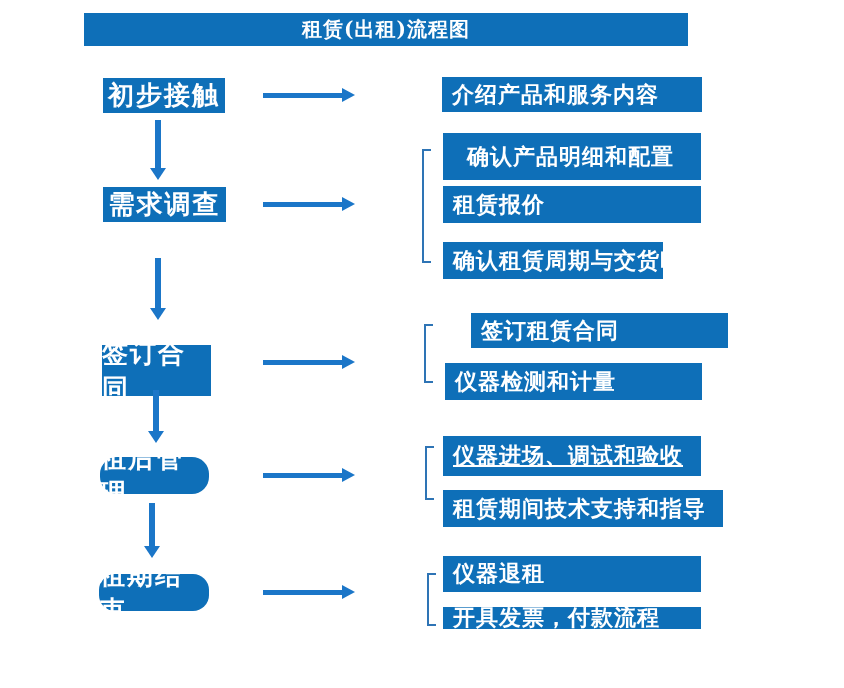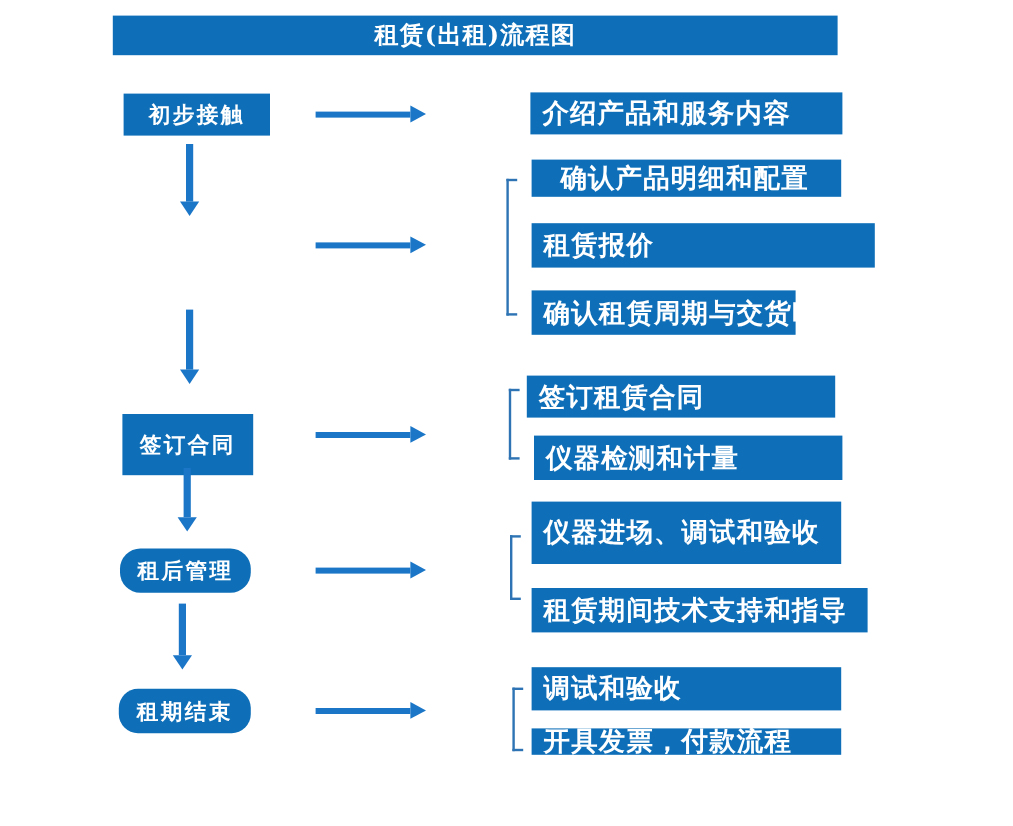--- a/index.html
+++ b/index.html
@@ -11,32 +11,32 @@
   html,body{margin:0;padding:0;background:#ffffff;}
   body{font-family:"DejaVu Serif","Liberation Serif",serif;}
   .canvas{
     position:relative;
     width:844px;height:688px;
     background:#ffffff;
     overflow:hidden;
   }
   .title-bar{
     position:absolute;
-    left:94px;top:13px;width:604px;height:33px;
+    left:84px;top:13px;width:604px;height:33px;
     background:var(--box-bg);
     color:var(--text);
     display:flex;align-items:center;justify-content:center;
     font-size:20px;font-weight:bold;letter-spacing:1px;
   }
   .stage-box{
     position:absolute;
     background:var(--box-bg);
     color:var(--text);
     display:flex;align-items:center;justify-content:center;
-    font-size:18px;font-weight:bold;letter-spacing:2px;
+    font-size:26px;font-weight:bold;letter-spacing:2px;
   }
   .output-box{
     position:absolute;
     background:var(--box-bg);
     color:var(--text);
     display:flex;align-items:center;
     padding-left:10px;box-sizing:border-box;
     font-size:22px;font-weight:bold;letter-spacing:1px;
     white-space:nowrap;
   }
@@ -74,20 +74,21 @@
   }
 </style>
 </head>
 <body>
 
 <div class="canvas">
 
   <div class="title-bar">租赁(出租)流程图</div>
 
   <div class="stage-box" style="left:103px;top:78px;width:122px;height:35px;">初步接触</div>
+  <div class="stage-box" style="left:103px;top:187px;width:123px;height:35px;">需求调查</div>
   <div class="stage-box" style="left:102px;top:345px;width:109px;height:51px;">签订合同</div>
   <div class="stage-box" style="left:100px;top:457px;width:109px;height:37px;border-radius:17px;">租后管理</div>
   <div class="stage-box" style="left:99px;top:574px;width:110px;height:37px;border-radius:16px;">租期结束</div>
 
   <div class="v-arrow" style="left:150px;top:120px;height:60px;">
     <div class="v-shaft"></div>
     <div class="v-head"></div>
   </div>
   <div class="v-arrow" style="left:150px;top:258px;height:62px;">
     <div class="v-shaft"></div>
@@ -123,26 +124,26 @@
     <div class="h-head"></div>
   </div>
 
   <div class="bracket" style="left:422px;top:149px;height:114px;"></div>
   <div class="bracket" style="left:424px;top:324px;height:59px;"></div>
   <div class="bracket" style="left:425px;top:446px;height:54px;"></div>
   <div class="bracket" style="left:427px;top:573px;height:53px;"></div>
 
   <div class="output-box" style="left:442px;top:77px;width:260px;height:35px;">介绍产品和服务内容</div>
 
-  <div class="output-box" style="left:443px;top:133px;width:258px;height:31px;padding-left:24px;">确认产品明细和配置</div>
-  <div class="output-box" style="left:443px;top:186px;width:286px;height:37px;">租赁报价</div>
+  <div class="output-box" style="left:443px;top:133px;width:258px;height:47px;padding-left:24px;">确认产品明细和配置</div>
+  <div class="output-box" style="left:443px;top:186px;width:258px;height:37px;">租赁报价</div>
   <div class="output-box" style="left:443px;top:242px;width:220px;height:37px;text-align:right;">确认租赁周期与交货时间</div>
 
-  <div class="output-box" style="left:439px;top:313px;width:257px;height:35px;">签订租赁合同</div>
+  <div class="output-box" style="left:471px;top:313px;width:257px;height:35px;">签订租赁合同</div>
   <div class="output-box" style="left:445px;top:363px;width:257px;height:37px;">仪器检测和计量</div>
 
-  <div class="output-box" style="left:443px;top:418px;width:258px;height:52px;">仪器进场、调试和验收</div>
+  <div class="output-box" style="left:443px;top:436px;width:258px;height:40px;text-decoration:underline;">仪器进场、调试和验收</div>
   <div class="output-box" style="left:443px;top:490px;width:280px;height:37px;">租赁期间技术支持和指导</div>
 
-  <div class="output-box" style="left:443px;top:556px;width:258px;height:36px;">调试和验收</div>
+  <div class="output-box" style="left:443px;top:556px;width:258px;height:36px;">仪器退租</div>
   <div class="output-box" style="left:443px;top:607px;width:258px;height:22px;">开具发票，付款流程</div>
 
 </div>
 
 </body></html>

